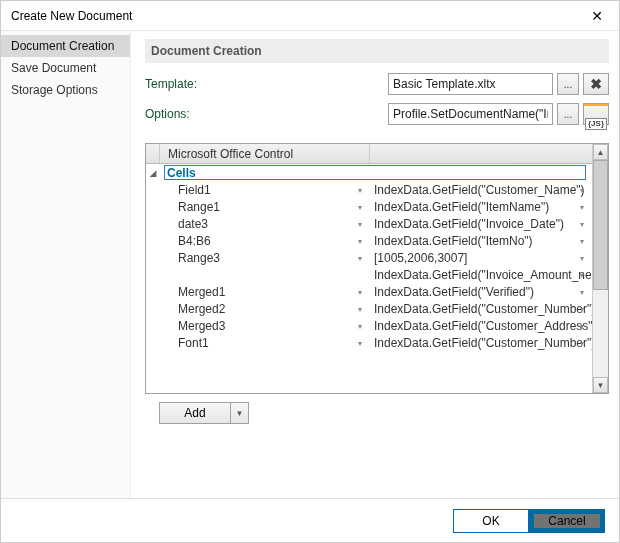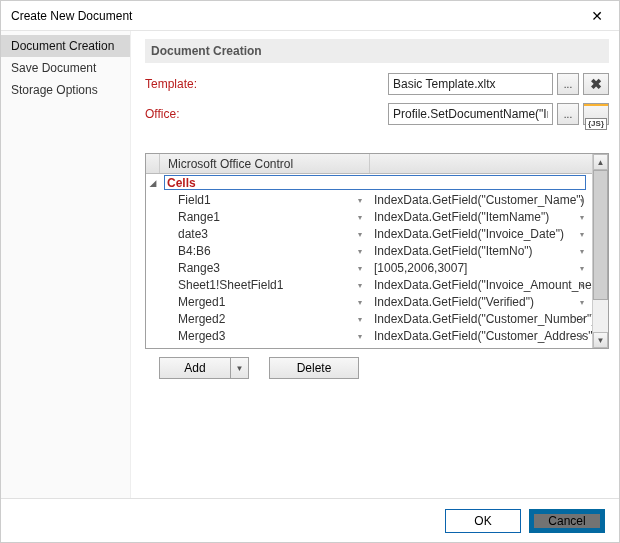--- a/index.html
+++ b/index.html
@@ -15,55 +15,55 @@
 
 .sidebar { width: 130px; background: #fafafa; padding: 4px 0; border-right: 1px solid #eee; }
 .sidebar .item { height: 22px; padding: 0 10px; font-size: 12px; color: #333; display: flex; align-items: center; cursor: pointer; }
 .sidebar .item.selected { background: #d8d8d8; color: #111; }
 
 .main { flex: 1; padding: 8px 10px 0 14px; display: flex; flex-direction: column; min-width: 0; }
 
 .section-header { height: 24px; background: #ededed; display: flex; align-items: center; padding-left: 6px; font-size: 12px; font-weight: 600; color: #555; margin-bottom: 10px; }
 
 .form-row { display: flex; align-items: center; margin-bottom: 8px; font-size: 12px; }
-.form-row .label { width: 90px; color: #b91c1c; }
+.form-row .label { width: 90px; color: #14532d; }
 .form-row .field-wrap { flex: 1; display: flex; gap: 4px; align-items: center; max-width: 360px; }
 .form-row input[type=text] { flex: 1; height: 22px; border: 1px solid #a0a0a0; font-size: 12px; padding: 0 4px; background: #fff; color: #222; min-width: 0; }
 .mini-btn { width: 22px; height: 22px; border: 1px solid #a0a0a0; background: linear-gradient(#f7f7f7,#e6e6e6); display: flex; align-items: center; justify-content: center; font-size: 10px; color: #333; cursor: pointer; }
 .big-btn { width: 26px; height: 22px; border: 1px solid #a0a0a0; background: linear-gradient(#f7f7f7,#e6e6e6); display: flex; align-items: center; justify-content: center; cursor: pointer; }
 .yellow-top { box-shadow: inset 0 2px 0 #f9b233; }
 
-.grid-wrap { border: 1px solid #a0a0a0; height: 196px; position: relative; margin-top: 20px; display: flex; }
+.grid-wrap { border: 1px solid #a0a0a0; height: 251px; position: relative; margin-top: 10px; display: flex; }
 .grid { flex: 1; overflow: hidden; }
 .grid-header { display: flex; background: linear-gradient(#f2f2f2,#e2e2e2); height: 20px; border-bottom: 1px solid #bbb; }
 .grid-header .h-gutter { width: 14px; border-right: 1px solid #ccc; }
 .grid-header .h-col { display: flex; align-items: center; font-size: 12px; color: #333; padding-left: 8px; border-right: 1px solid #ccc; }
 .h-control { width: 210px; }
 .h-assign { flex: 1; }
 .grid-body { font-size: 12px; color: #333; }
 .grid-row { display: flex; align-items: center; height: 17px; }
 .row-gutter { width: 14px; display:flex; align-items:center; justify-content:center; color:#666; font-size:9px;}
 .row-control { width: 210px; display: flex; align-items: center; padding-left: 4px; position: relative; overflow:hidden; white-space:nowrap; }
 .row-assign { flex: 1; display: flex; align-items: center; padding-left: 4px; position: relative; overflow:hidden; white-space:nowrap; }
 .indent { display:inline-block; width: 14px; }
-.group-row .row-control { color:#b91c1c; }
+.group-row .row-control { color:#0369a1; }
 .group-box { border: 1px solid #3a76c4; height: 15px; flex:1; margin-right: 6px; padding-left: 2px; display:flex; align-items:center; }
 .cell-dd { position:absolute; right:4px; top:3px; width:8px; height:8px; color:#888; font-size:8px; }
 .scrollbar { width: 16px; background: #f0f0f0; border-left: 1px solid #ccc; display: flex; flex-direction: column; }
 .sb-btn { height: 16px; background: linear-gradient(#f7f7f7,#e2e2e2); border: 1px solid #bbb; margin:0; display:flex; align-items:center; justify-content:center; font-size:8px; color:#555; cursor:pointer;}
 .sb-track { flex: 1; position: relative; }
 .sb-thumb { position:absolute; top:0; left:0; right:0; height: 130px; background: #cfcfcf; border:1px solid #aaa; }
 
-.action-row { display:flex; gap:20px; margin-top:8px; padding-left: 14px;}
+.action-row { display:flex; gap:8px; margin-top:8px; padding-left: 14px;}
 .split-btn { display:inline-flex; }
 .split-btn .btn-main { width: 72px; height:22px; border:1px solid #a0a0a0; background:linear-gradient(#f7f7f7,#e6e6e6); font-size:12px; display:flex; align-items:center; justify-content:center; cursor:pointer;}
 .split-btn .btn-arrow { width:18px; height:22px; border:1px solid #a0a0a0; border-left:none; background:linear-gradient(#f7f7f7,#e6e6e6); display:flex; align-items:center; justify-content:center; font-size:8px; color:#555; cursor:pointer;}
 .btn-plain { width:90px; height:22px; border:1px solid #a0a0a0; background:linear-gradient(#f7f7f7,#e6e6e6); font-size:12px; display:flex; align-items:center; justify-content:center; cursor:pointer;}
 
-.footer { height: 44px; border-top: 1px solid #e0e0e0; display:flex; align-items:center; justify-content:flex-end; gap:8px; padding-right:14px; }
+.footer { height: 44px; border-top: 1px solid #e0e0e0; display:flex; align-items:center; justify-content:flex-end; padding-right:14px; }
 .footer .btn { width:76px; height:24px; border:5px solid #0369a1; background:#737373; font-size:12px; display:flex; align-items:center; justify-content:center; cursor:pointer;}
 .footer .btn.ok { border:1px solid #0a64ad; background:#fff; }
 
 .x-icon { font-weight:bold; color:#444; font-size:14px; }
 .js-label { font-size:8px; font-weight:bold; color:#444; background:#fff; border:1px solid #888; padding:0 2px; line-height:10px;margin-top:20px; }
 </style>
 </head>
 <body>
 
 <div class="dialog">
@@ -102,21 +102,21 @@
               <span>...</span>
             </div>
         </div>
         <div style="width:4px"></div>
         <div class="big-btn">
             <span class="x-icon">✖</span>
           </div>
       </div>
 
       <div class="form-row">
-        <div class="label">Office:</div>
+        <div class="label">Options:</div>
         <div style="flex:1"></div>
         <div class="field-wrap" style="max-width:210px">
           <input type="text" value="Profile.SetDocumentName(&quot;Invoice&quot; +" style="">
           <div class="mini-btn">
               <span>...</span>
             </div>
         </div>
         <div style="width:4px"></div>
         <div class="big-btn yellow-top">
             <span class="js-label">{JS}</span>
@@ -198,21 +198,20 @@
                 </div>
               <div class="row-assign">
                   <span>[1005,2006,3007]</span>
                   <span class="cell-dd">▾</span>
                 </div>
             </div>
             <div class="grid-row">
               <div class="row-gutter"></div>
               <div class="row-control">
                   <span class="indent"></span>
-                  <span>Sheet1!SheetField1</span>
                   <span class="cell-dd">▾</span>
                 </div>
               <div class="row-assign">
                   <span>IndexData.GetField("Invoice_Amount_ne</span>
                   <span class="cell-dd">▾</span>
                 </div>
             </div>
             <div class="grid-row">
               <div class="row-gutter"></div>
               <div class="row-control">
@@ -272,23 +271,20 @@
         </div>
       </div>
 
       <div class="action-row">
         <div class="split-btn">
           <div class="btn-main">
               <span>Add</span>
             </div>
           <div class="btn-arrow">▼</div>
         </div>
-        <div class="btn-plain">
-            <span>Delete</span>
-          </div>
       </div>
 
     </div>
   </div>
 
   <div class="footer">
     <div class="btn ok">
         <span>OK</span>
       </div>
     <div class="btn">

